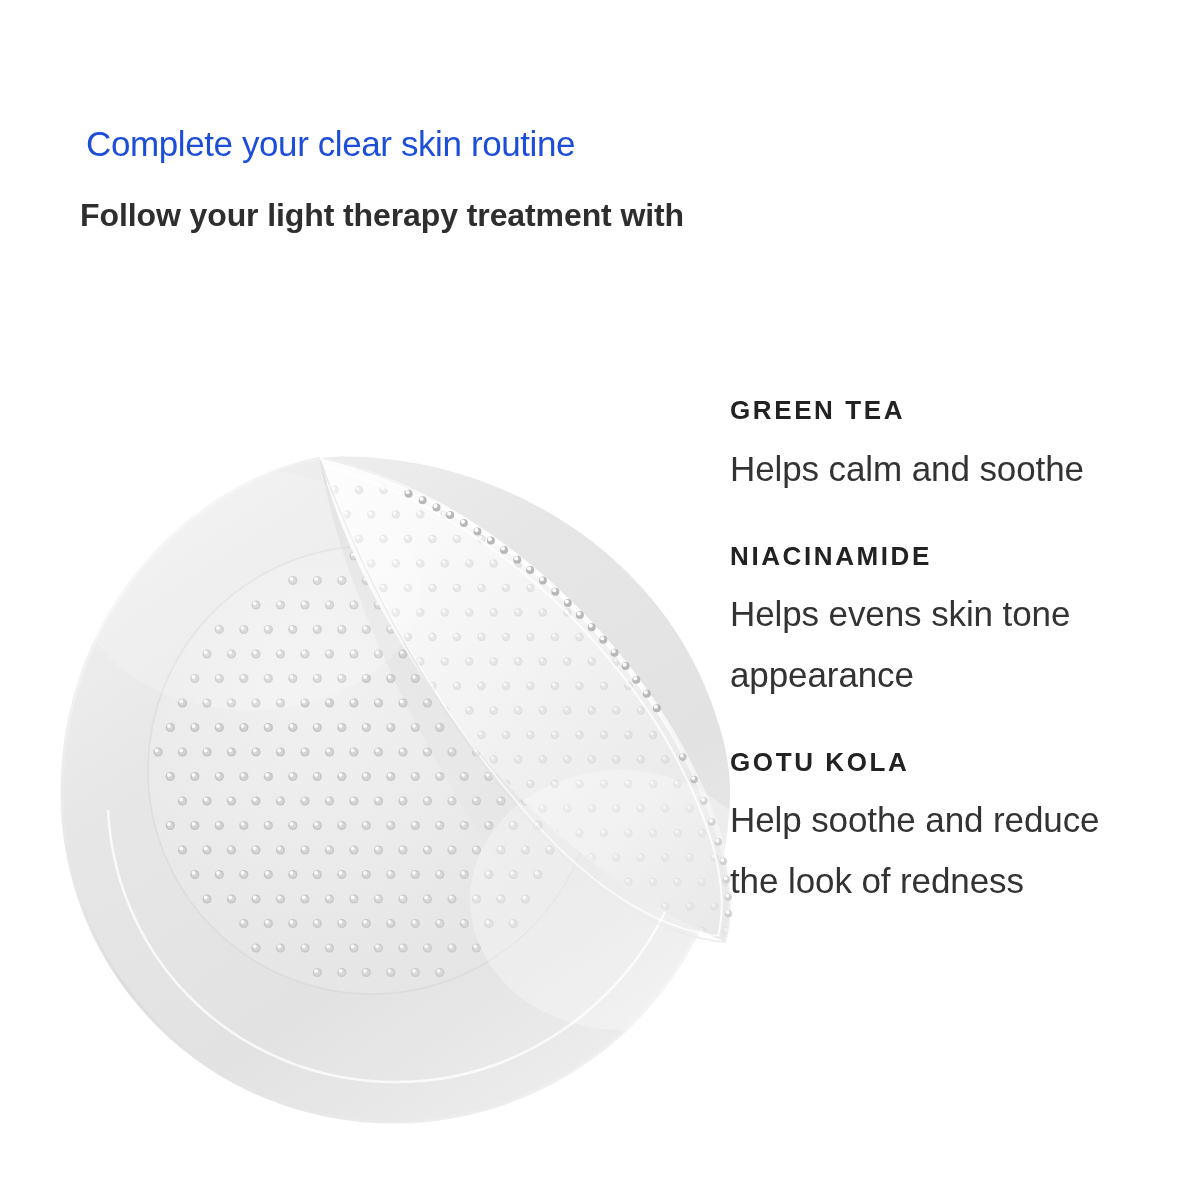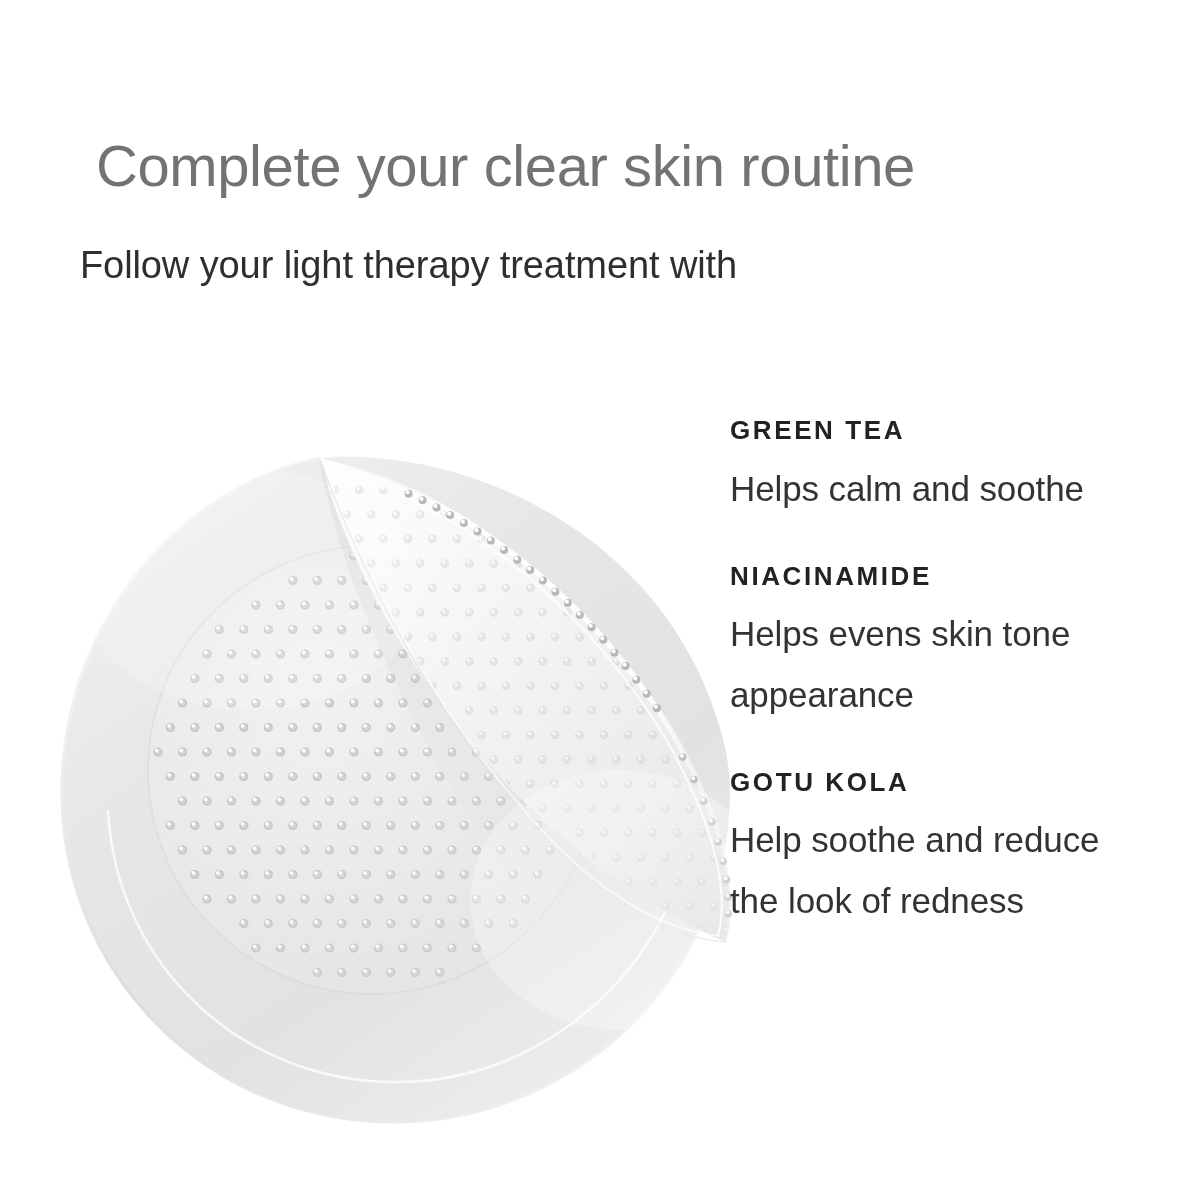--- a/index.html
+++ b/index.html
@@ -17,45 +17,45 @@
   }
 
   
   .headings {
     position: absolute;
     left: 80px;
     top: 118px;
     width: 1000px;
   }
   .page-title {
-    font-size: 58px;
+    font-size: 35px;
     font-weight: 300;
     line-height: 1.12;
-    color: #737373;
+    color: #1d4ed8;
     letter-spacing: -0.4px;
-    margin: 16px;
+    margin: 6px;
     white-space: nowrap;
   }
   .page-subtitle {
     margin: 0;
     padding-top: 22px;
-    font-size: 38px;
-    font-weight: 400;
+    font-size: 32px;
+    font-weight: 700;
     line-height: 1.52;
     color: #2e2e2e;
     letter-spacing: -0.1px;
     max-width: 720px;
   }
   .page-subtitle .sub-line { display: block; }
 
   
   .ingredients {
     position: absolute;
     left: 730px;
-    top: 416px;
+    top: 396px;
     width: 430px;
   }
   .ingredient {
     margin-bottom: 43px;
   }
   .ingredient:last-child { margin-bottom: 0; }
   .ingredient-name {
     font-size: 26px;
     font-weight: 700;
     letter-spacing: 2.6px;

